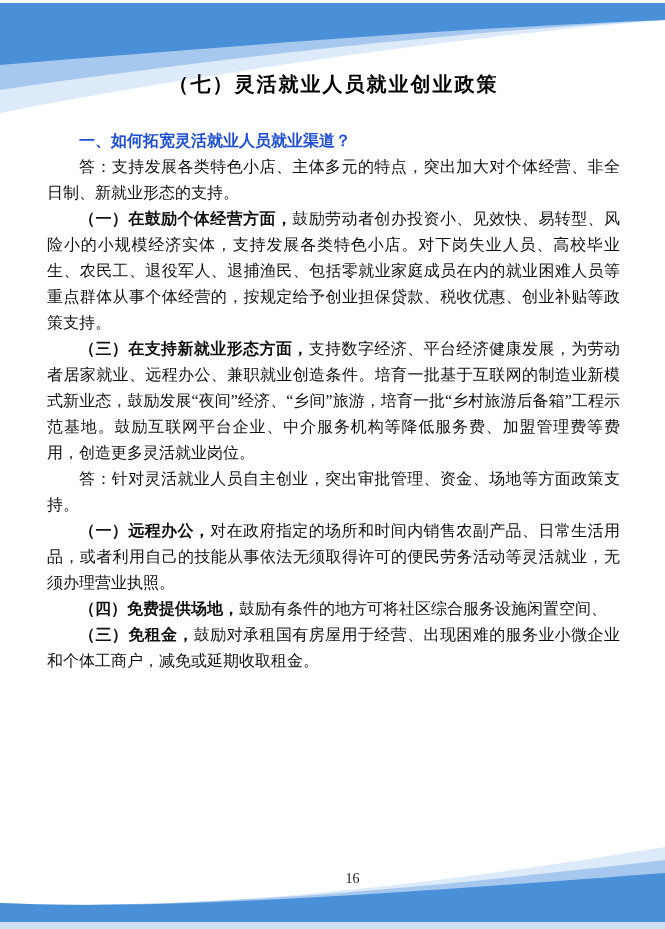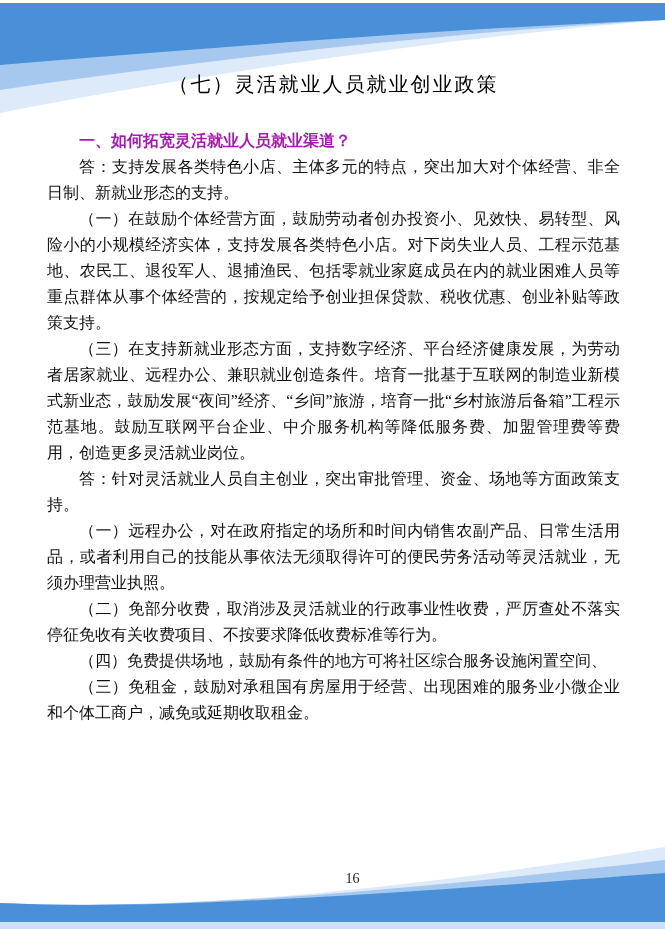--- a/index.html
+++ b/index.html
@@ -19,41 +19,41 @@
   .decor-bottom { bottom: 0; }
   .content {
     position: absolute;
     top: 70px;
     left: 47px;
     width: 573px;
   }
   .doc-title {
     margin: 0 0 30px 0;
     font-family: "Liberation Sans", sans-serif;
-    font-weight: normal;
+    font-weight: bold;
     font-size: 20px;
     line-height: 28px;
     text-align: center;
     letter-spacing: 2px;
     color: #000000;
   }
   .content p {
     margin: 0;
     font-size: 16px;
     line-height: 26px;
     text-indent: 2em;
     text-align: justify;
   }
   p.q {
     font-family: "Liberation Sans", sans-serif;
     font-weight: bold;
-    color: #a21caf;
+    color: #1d4ed8;
   }
   p.body { font-family: "Liberation Serif", serif; }
-  .lead { font-weight: normal; }
+  .lead { font-weight: bold; }
   .page-number {
     position: absolute;
     left: 0;
     right: 0;
     bottom: 42px;
     text-align: center;
     font-family: "Liberation Serif", serif;
     font-size: 14px;
     color: #222222;
     z-index: 3;
@@ -71,31 +71,30 @@
     <path d="M0,3 H665 V20 C460,28 220,47 0,65 Z" fill="#4a90d8"></path>
   </svg>
 
   <div class="content">
     <h1 class="doc-title">（七）灵活就业人员就业创业政策</h1>
 
     <p class="q">一、如何拓宽灵活就业人员就业渠道？</p>
 
     <p class="body">答：支持发展各类特色小店、主体多元的特点，突出加大对个体经营、非全日制、新就业形态的支持。</p>
 
-    <p class="body"><span class="lead">（一）在鼓励个体经营方面，</span><span>鼓励劳动者创办投资小、见效快、易转型、风险小的小规模经济实体，支持发展各类特色小店。对下岗失业人员、工程示范基地、农民工、退役军人、退捕渔民、包括零就业家庭成员在内的就业困难人员等重点群体从事个体经营的，按规定给予创业担保贷款、税收优惠、创业补贴等政策支持。</span></p>
+    <p class="body"><span class="lead">（一）在鼓励个体经营方面，</span><span>鼓励劳动者创办投资小、见效快、易转型、风险小的小规模经济实体，支持发展各类特色小店。对下岗失业人员、高校毕业生、农民工、退役军人、退捕渔民、包括零就业家庭成员在内的就业困难人员等重点群体从事个体经营的，按规定给予创业担保贷款、税收优惠、创业补贴等政策支持。</span></p>
 
 
     <p class="body"><span class="lead">（三）在支持新就业形态方面，</span><span>支持数字经济、平台经济健康发展，为劳动者居家就业、远程办公、兼职就业创造条件。培育一批基于互联网的制造业新模式新业态，鼓励发展“夜间”经济、“乡间”旅游，培育一批“乡村旅游后备箱”工程示范基地。鼓励互联网平台企业、中介服务机构等降低服务费、加盟管理费等费用，创造更多灵活就业岗位。</span></p>
 
 
     <p class="body">答：针对灵活就业人员自主创业，突出审批管理、资金、场地等方面政策支持。</p>
 
     <p class="body"><span class="lead">（一）远程办公，</span><span>对在政府指定的场所和时间内销售农副产品、日常生活用品，或者利用自己的技能从事依法无须取得许可的便民劳务活动等灵活就业，无须办理营业执照。</span></p>
 
-    <p class="body"><span class="lead">（二）免部分收费，</span><span>取消涉及灵活就业的行政事业性收费，严厉查处不落实停征免收有关收费项目、不按要求降低收费标准等行为。</span></p>
 
     <p class="body"><span class="lead">（四）免费提供场地，</span><span>鼓励有条件的地方可将社区综合服务设施闲置空间、</span></p>
 
     <p class="body"><span class="lead">（三）免租金，</span><span>鼓励对承租国有房屋用于经营、出现困难的服务业小微企业和个体工商户，减免或延期收取租金。</span></p>
   </div>
 
   <div class="page-number">16</div>
 
   <svg class="decor decor-bottom" width="665" height="100" viewBox="0 0 665 100" aria-hidden="true">
     <path d="M0,74 C180,84 420,58 665,18 V100 H0 Z" fill="#dceafa"></path>

